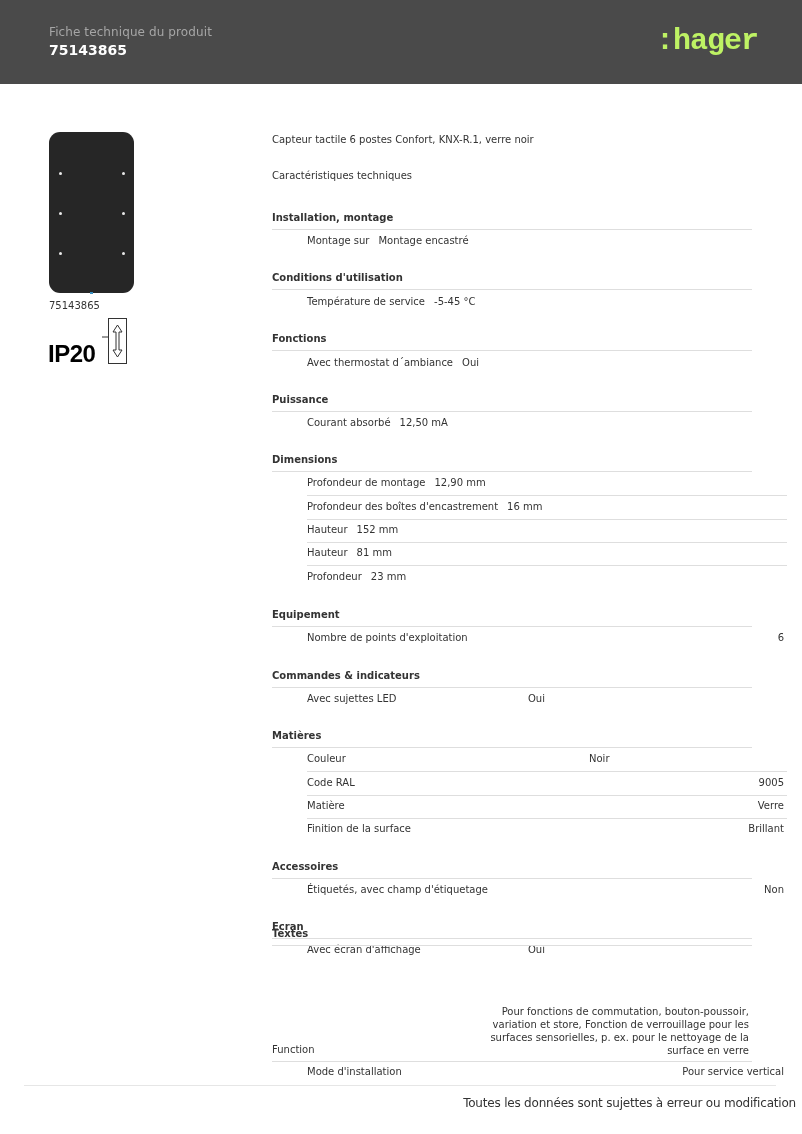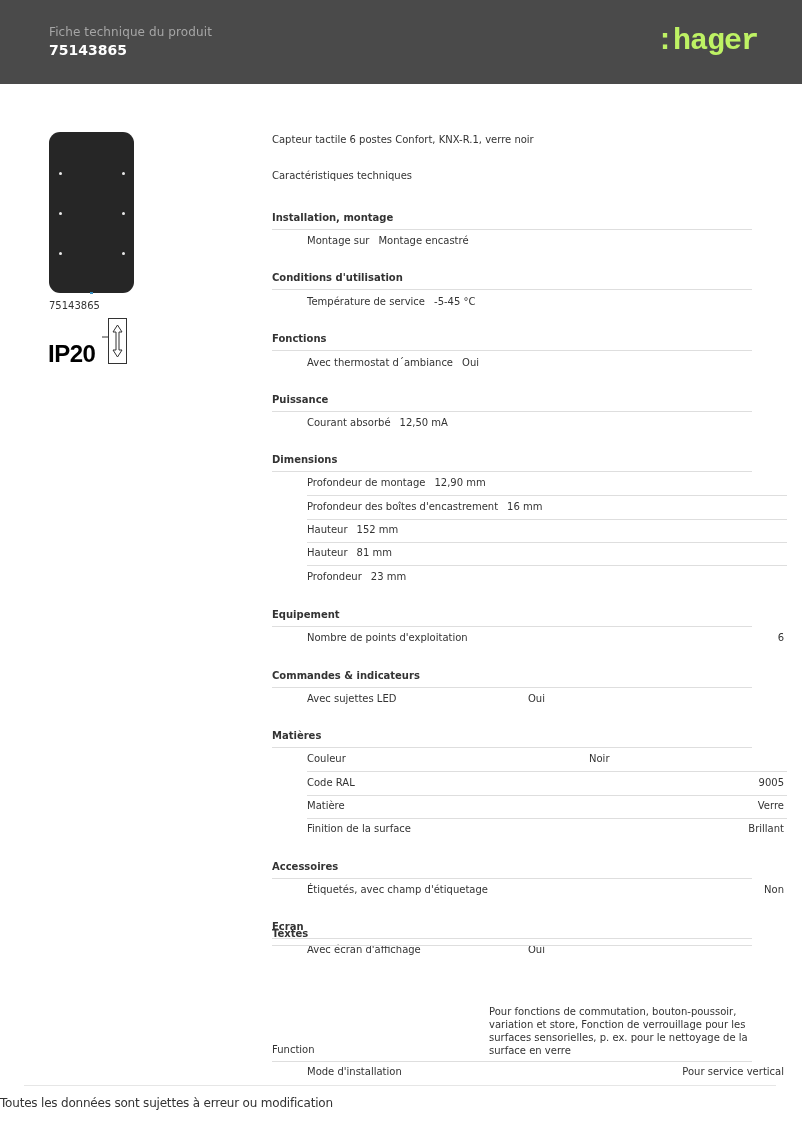--- a/index.html
+++ b/index.html
@@ -62,28 +62,28 @@
     .row .v-inline { margin-left: 9px; }
     .row .v-mid { position: absolute; top: 4px; }
     .row .v-right { position: absolute; right: 3px; top: 4px; }
 
     .multi-row {
       position: absolute; left: 0; width: 480px; height: 61px; font-size: 10px; color: #333;
       border-bottom: 1px solid #dedede;
     }
     .multi-row .k { position: absolute; left: 0; bottom: 6px; }
     .multi-row .v {
-      position: absolute; right: 3px; top: 4px; width: 260px; text-align: left; line-height: 13px;
+      position: absolute; right: 3px; top: 4px; width: 260px; text-align: right; line-height: 13px;
     }
 
     .footer-line {
       position: absolute; left: 24px; top: 1085px; width: 752px; height: 1px; background: #e6e6e6;
     }
     .footer {
-      position: absolute; left: 0; top: 1096px; width: 796px; text-align: left;
+      position: absolute; left: 0; top: 1096px; width: 796px; text-align: right;
       font-family: "DejaVu Sans", sans-serif; font-size: 12px; color: #333; letter-spacing: -0.2px;
     }
   </style>
 </head>
 <body>
 
 <div class="header">
   <div class="subtitle">Fiche technique du produit</div>
   <div class="ref">75143865</div>
   <div class="logo">:hager</div>

